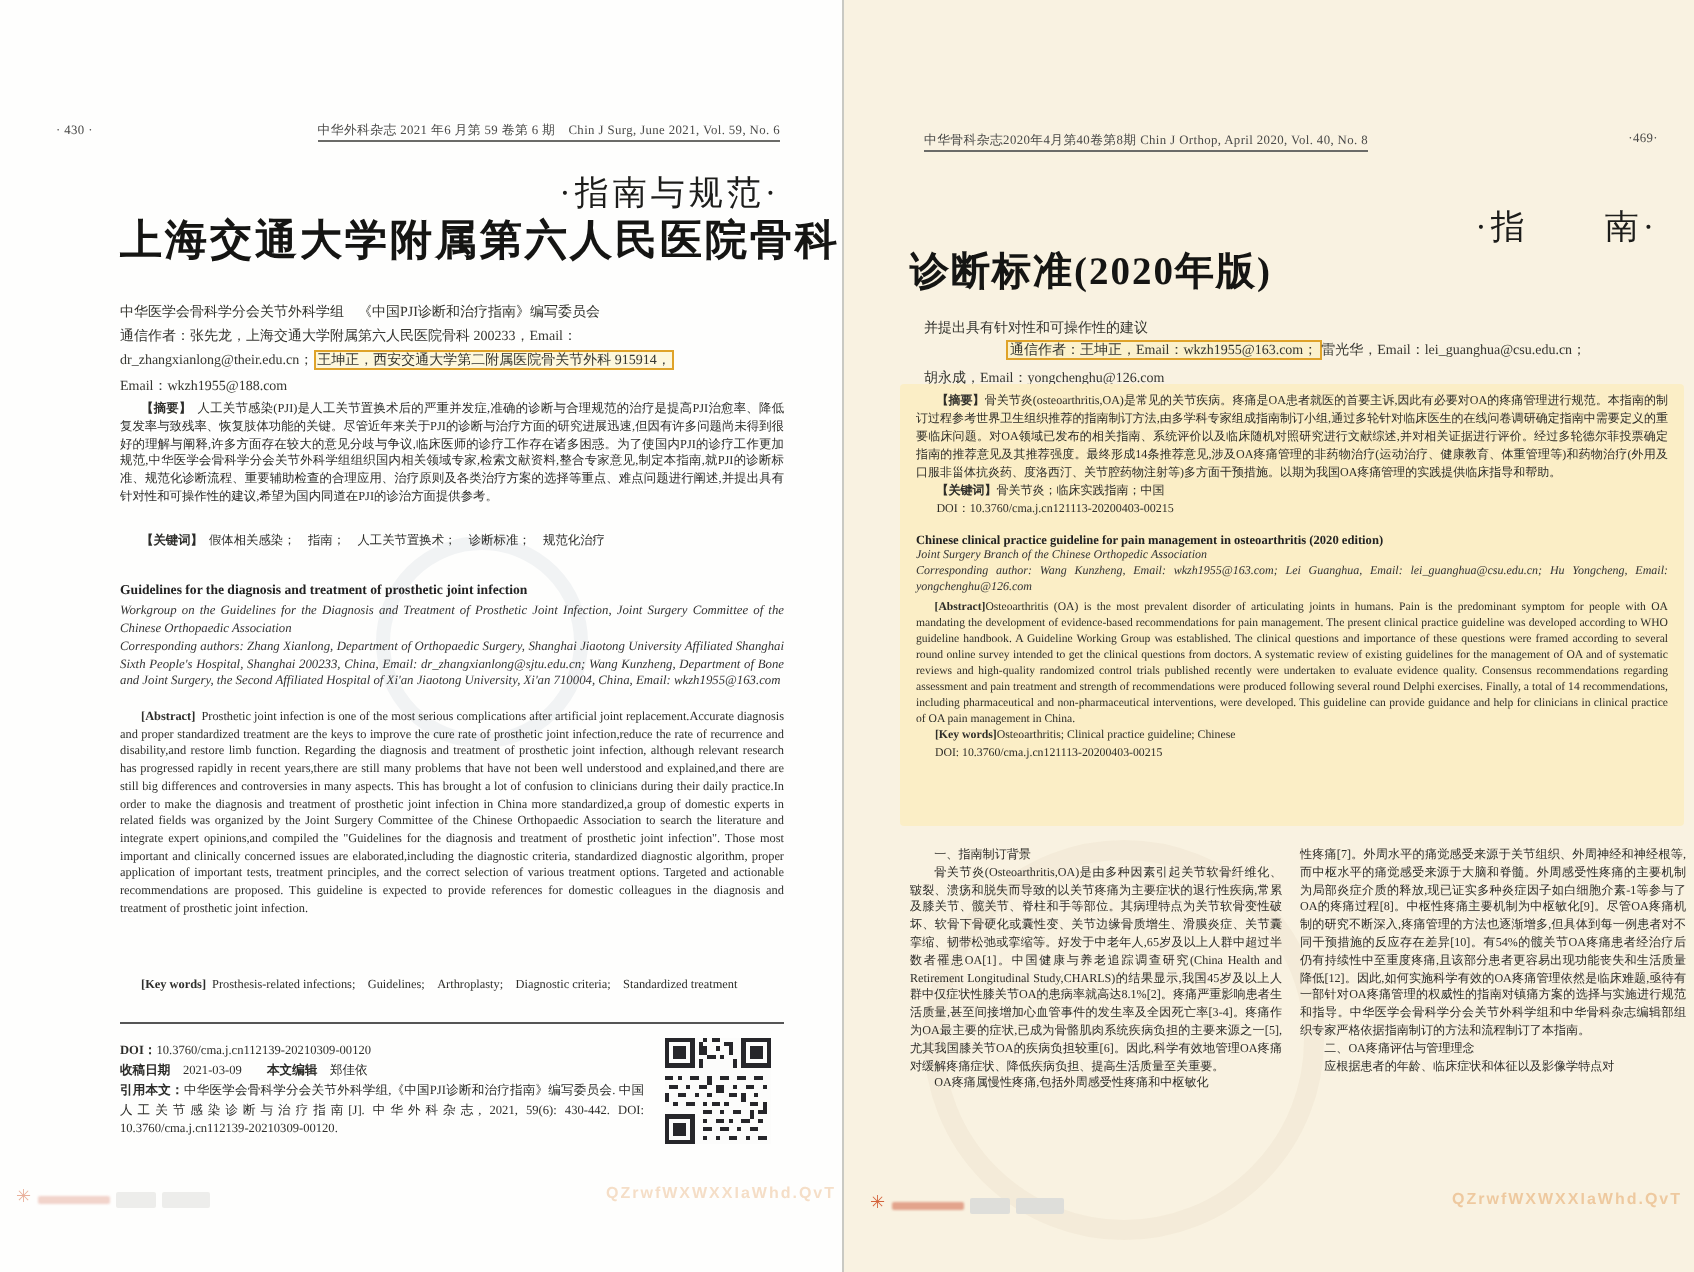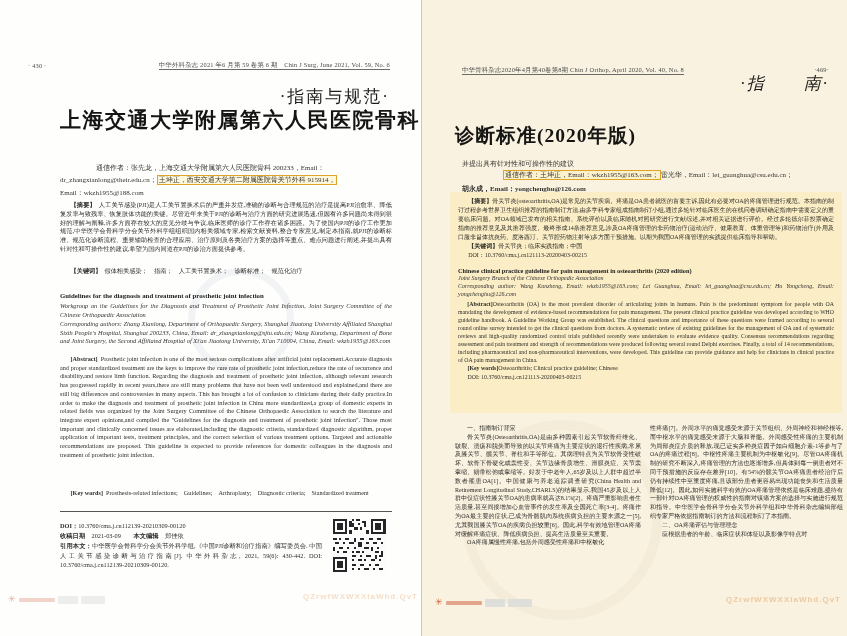--- a/index.html
+++ b/index.html
@@ -71,21 +71,22 @@
     <div class="seal s1"></div>
 
     <div class="hdr" style="left:28px;top:62px;">· 430 ·</div>
     <div class="hdr" style="right:31px;top:61px;">
       <span class="u"><span>中华外科杂志 2021 年6 月第 59 卷第 6 期</span>　<span>Chin J Surg, June 2021, Vol. 59, No. 6</span></span>
     </div>
     <div class="sect" style="right:31px;top:85px;">·指南与规范·</div>
 
     <h1 class="title" style="left:60px;top:106px;">上海交通大学附属第六人民医院骨科</h1>
 
-    <div class="kai" style="left:60px;top:163px;margin-left:36px;">通信作者：张先龙，上海交通大学附属第六人民医院骨科 200233，Email：</div>
+    <div class="kai" style="left:60px;top:151px;">中华医学会骨科学分会关节外科学组　《中国PJI诊断和治疗指南》编写委员会</div>
+    <div class="kai" style="left:60px;top:163px;">通信作者：张先龙，上海交通大学附属第六人民医院骨科 200233，Email：</div>
     <div class="kai" style="left:60px;top:175px;">
       <span>dr_zhangxianlong@their.edu.cn；</span><span class="hl">王坤正，西安交通大学第二附属医院骨关节外科 915914，</span>
     </div>
     <div class="kai" style="left:60px;top:188px;">Email：wkzh1955@188.com</div>
 
     <div class="absz indent" style="left:60px;top:201px;width:332px;">
       <b>【摘要】</b><span>人工关节感染(PJI)是人工关节置换术后的严重并发症,准确的诊断与合理规范的治疗是提高PJI治愈率、降低复发率与致残率、恢复肢体功能的关键。尽管近年来关于PJI的诊断与治疗方面的研究进展迅速,但因有许多问题尚未得到很好的理解与阐释,许多方面存在较大的意见分歧与争议,临床医师的诊疗工作存在诸多困惑。为了使国内PJI的诊疗工作更加规范,中华医学会骨科学分会关节外科学组组织国内相关领域专家,检索文献资料,整合专家意见,制定本指南,就PJI的诊断标准、规范化诊断流程、重要辅助检查的合理应用、治疗原则及各类治疗方案的选择等重点、难点问题进行阐述,并提出具有针对性和可操作性的建议,希望为国内同道在PJI的诊治方面提供参考。</span>
     </div>
     <div class="kwz indent" style="left:60px;top:267px;width:332px;">
       <b>【关键词】</b><span>假体相关感染；　指南；　人工关节置换术；　诊断标准；　规范化治疗</span>
@@ -141,29 +142,29 @@
   <div class="divider"></div>
 
   <div class="page r">
     <div class="seal s2"></div>
     <div class="seal s3"></div>
 
     <div class="hdr" style="left:40px;top:66px;">
       <span class="u"><span>中华骨科杂志2020年4月第40卷第8期</span> <span>Chin J Orthop, April 2020, Vol. 40, No. 8</span></span>
     </div>
     <div class="hdr" style="right:18px;top:66px;">·469·</div>
-    <div class="sect" style="right:18px;top:72px;font-style:italic;">·指　　南·</div>
+    <div class="sect" style="right:18px;top:102px;">·指　　南·</div>
 
     <h1 class="title title-r" style="left:33px;top:122px;">诊断标准(2020年版)</h1>
 
     <div class="kai" style="left:40px;top:159px;">并提出具有针对性和可操作性的建议</div>
     <div class="kai" style="left:33px;top:170px;padding-left:48px;">
       <span class="hl">通信作者：王坤正，Email：wkzh1955@163.com；</span><span>雷光华，Email：lei_guanghua@csu.edu.cn；</span>
     </div>
-    <div class="kai" style="left:40px;top:184px;font-weight:bold;">胡永成，Email：yongchenghu@126.com</div>
+    <div class="kai" style="left:40px;top:184px;">胡永成，Email：yongchenghu@126.com</div>
 
     <div class="absbox">
       <div class="cn">
         <b>【摘要】</b><span>骨关节炎(osteoarthritis,OA)是常见的关节疾病。疼痛是OA患者就医的首要主诉,因此有必要对OA的疼痛管理进行规范。本指南的制订过程参考世界卫生组织推荐的指南制订方法,由多学科专家组成指南制订小组,通过多轮针对临床医生的在线问卷调研确定指南中需要定义的重要临床问题。对OA领域已发布的相关指南、系统评价以及临床随机对照研究进行文献综述,并对相关证据进行评价。经过多轮德尔菲投票确定指南的推荐意见及其推荐强度。最终形成14条推荐意见,涉及OA疼痛管理的非药物治疗(运动治疗、健康教育、体重管理等)和药物治疗(外用及口服非甾体抗炎药、度洛西汀、关节腔药物注射等)多方面干预措施。以期为我国OA疼痛管理的实践提供临床指导和帮助。</span>
       </div>
       <div class="kwline">
         <b>【关键词】</b><span>骨关节炎；临床实践指南；中国</span>
       </div>
       <div class="doiline">
         <span>DOI：</span><span>10.3760/cma.j.cn121113-20200403-00215</span>

